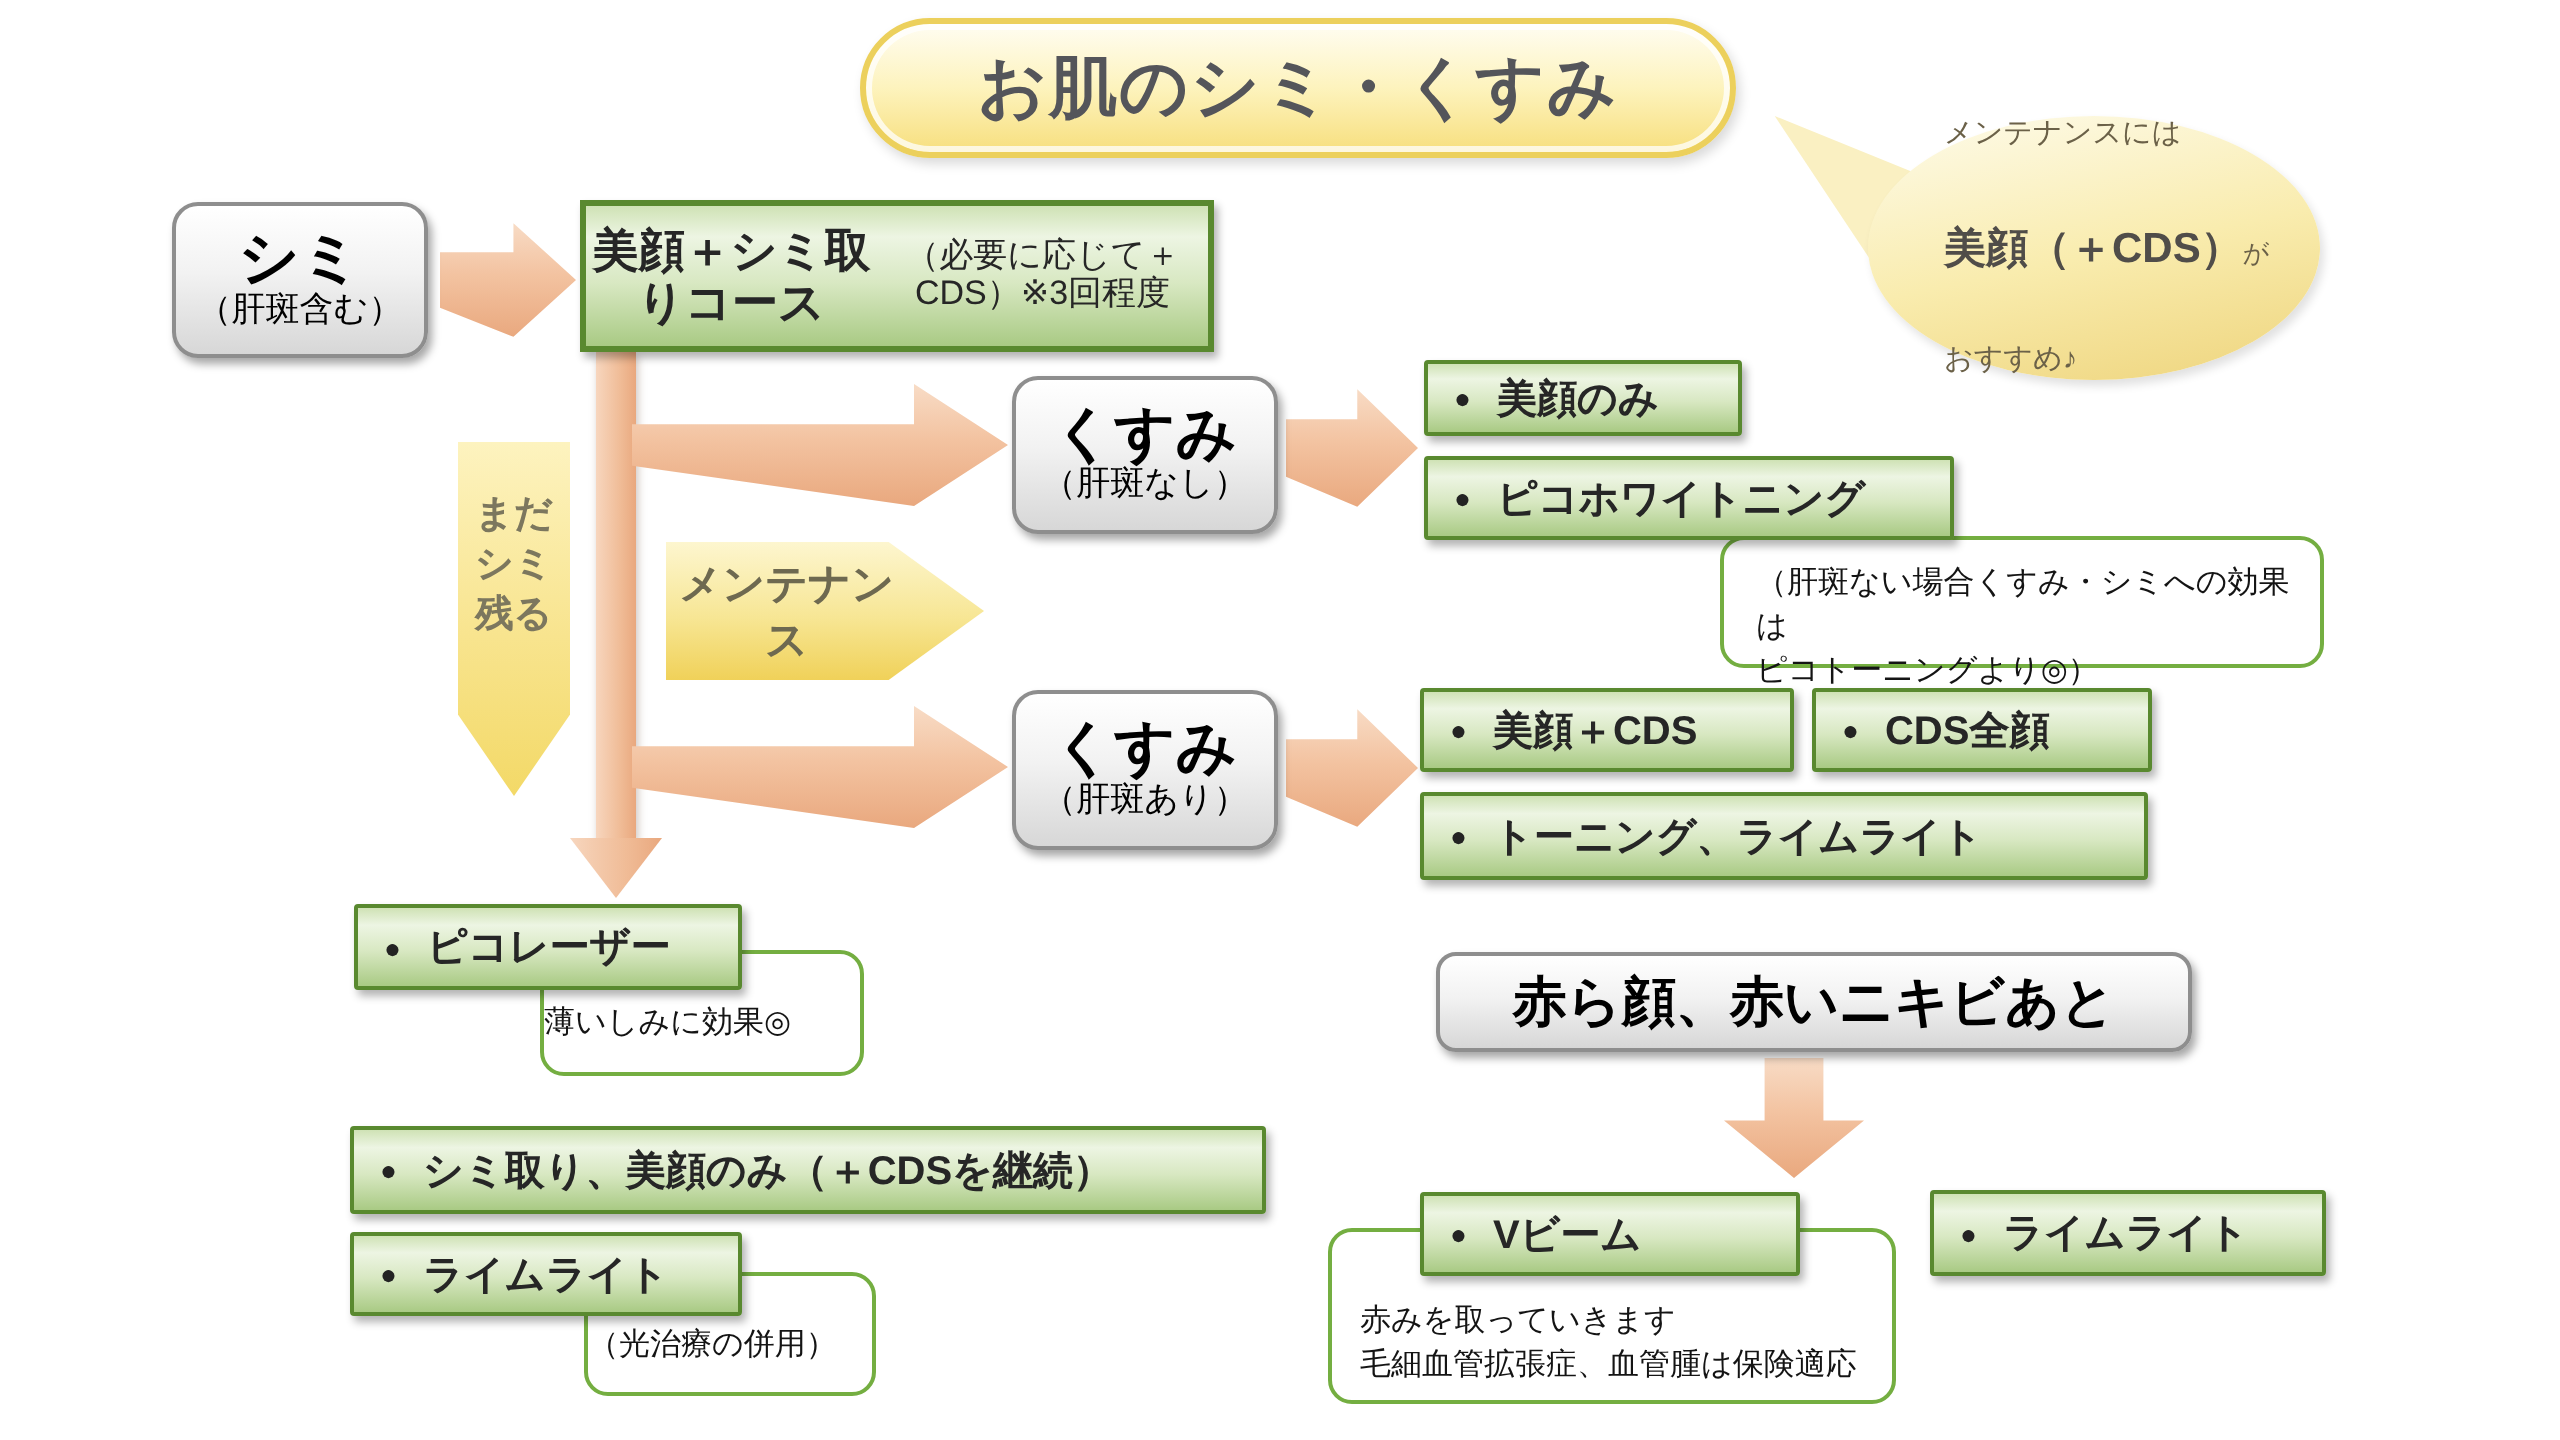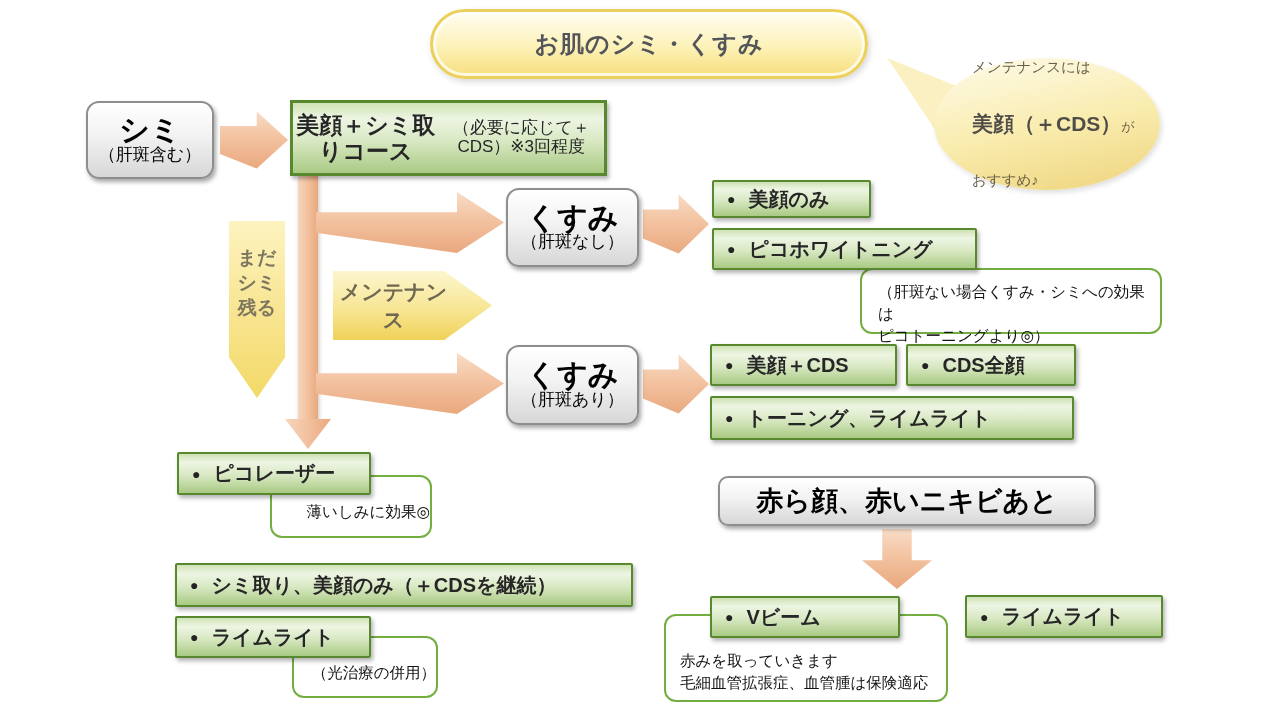--- a/index.html
+++ b/index.html
@@ -10,21 +10,21 @@
   .abs{position:absolute;box-sizing:border-box;}
   .pre{white-space:pre-line;}
 
   
   .title-pill{
     background:linear-gradient(180deg,#fffdf2 0%,#fdf3bd 50%,#f7df7e 100%);
     border:3px solid #ecd05c;border-radius:45px;
     box-shadow:inset 0 0 0 3px rgba(255,255,255,.75), 2px 3px 6px rgba(0,0,0,.15);
     display:flex;align-items:center;justify-content:center;
   }
-  .title-text{font-size:24px;font-weight:bold;color:#54555a;letter-spacing:1px;}
+  .title-text{font-size:34px;font-weight:bold;color:#54555a;letter-spacing:1px;}
 
   
   .bubble{
     background:linear-gradient(168deg,#fdf9e2 8%,#f9ecae 52%,#eed47c 100%);
     border-radius:50%;
     box-shadow:2px 3px 5px rgba(0,0,0,.12);
     display:flex;flex-direction:column;justify-content:center;
     padding-left:38px;z-index:3;
   }
   .bubble-tail{
@@ -63,21 +63,21 @@
     display:flex;align-items:center;padding-left:13px;gap:13px;
   }
   .bullet{font-size:14px;color:#232323;line-height:1;}
   .blabel{font-size:20px;font-weight:bold;color:#262626;white-space:nowrap;}
 
   
   .note{
     background:#ffffff;border:2px solid #74ae41;border-radius:12px;
     color:#141414;font-size:15.5px;line-height:1.42;z-index:1;
   }
-  .note-center{display:flex;align-items:flex-end;justify-content:flex-end;text-align:center;}
+  .note-center{display:flex;align-items:flex-end;justify-content:flex-start;text-align:center;}
 
   
   .peach{background:linear-gradient(180deg,#f8dcc6 0%,#f3c3a1 45%,#e9a87e 100%);
     filter:drop-shadow(1px 2px 2px rgba(90,60,40,.35));z-index:0;}
   .peach-v{background:linear-gradient(90deg,#f7d6be 0%,#f0bc97 60%,#e9a87e 100%);
     filter:drop-shadow(1px 2px 2px rgba(90,60,40,.3));z-index:0;}
   .arrow-r-short{clip-path:polygon(0 26%, 54% 26%, 54% 1%, 100% 50%, 54% 99%, 0 74%);}
   .arrow-r-long{clip-path:polygon(0 33%, 75% 33%, 75% 0, 100% 50%, 75% 100%, 0 67%);}
   .arrow-down{clip-path:polygon(29% 0, 71% 0, 71% 52%, 100% 52%, 50% 100%, 0 52%, 29% 52%);}
   .vhead{clip-path:polygon(0 0, 100% 0, 50% 100%);}

